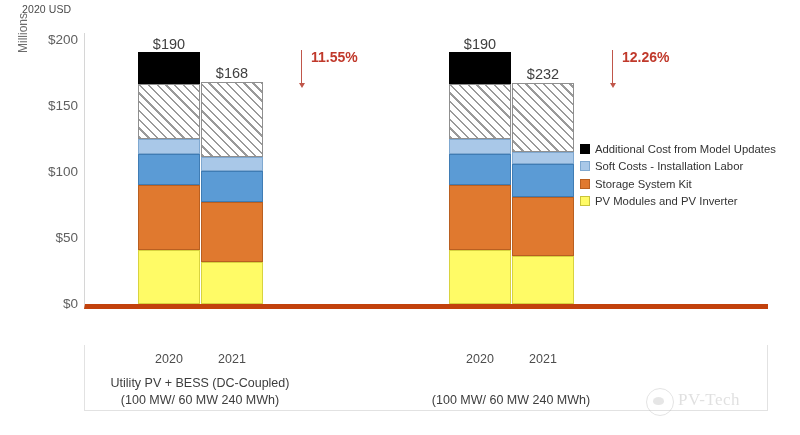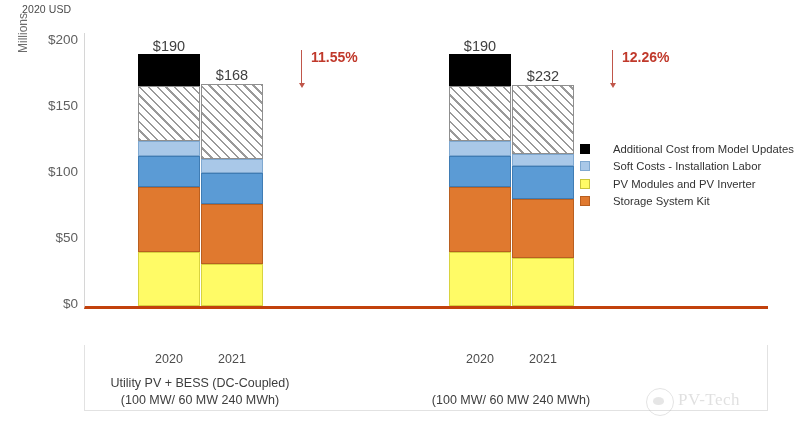--- a/index.html
+++ b/index.html
@@ -20,21 +20,21 @@
   .millions-label{
     left:-7px;top:26px;width:60px;font-size:12px;color:#6b6b6b;
     transform:rotate(-90deg);transform-origin:center center;
     text-align:center;
   }
 
   
   .plot-area{
     left:84px;top:33px;width:684px;height:276px;
     border-left:1px solid #d6d6d6;
-    border-bottom:3px solid #c2410c;
+    border-bottom:5px solid #c2410c;
     box-sizing:border-box;
   }
   .axis-box{
     left:84px;top:309px;width:684px;height:66px;
     border:1px solid #e2e2e2;border-top:none;box-sizing:border-box;margin-top:36px;
   }
 
   
   .ytick{
     right:0;font-size:13.5px;color:#5f5f5f;text-align:right;
@@ -86,21 +86,21 @@
   }
   .group-caption{
     position:absolute;width:320px;text-align:center;
     font-size:12.5px;color:#3d3d3d;line-height:17px;left:50%;margin-left:-160px;
   }
 
   
   .legend{
     left:580px;top:140px;width:216px;
   }
-  .legend-row{display:flex;align-items:center;height:17.5px;gap:18px;}
+  .legend-row{display:flex;align-items:center;height:17.5px;}
   .legend-swatch{
     width:10px;height:10px;margin-right:5px;flex:0 0 auto;
     box-sizing:border-box;border:1px solid rgba(110,110,110,.6);
   }
   .legend-swatch.black{background:#000;border-color:#000;}
   .legend-swatch.hatch{
     background:#fff;
     background-image:repeating-linear-gradient(45deg,
       #8f8f8f 0px,#8f8f8f 1.2px,
       rgba(255,255,255,0) 1.2px,rgba(255,255,255,0) 3.4px);
@@ -227,26 +227,26 @@
   <div class="abs legend">
     <div class="legend-row">
       <span class="legend-swatch black"></span>
       <span class="legend-text">Additional Cost from Model Updates</span>
     </div>
     <div class="legend-row">
       <span class="legend-swatch lblue"></span>
       <span class="legend-text">Soft Costs - Installation Labor</span>
     </div>
     <div class="legend-row">
+      <span class="legend-swatch orange"></span>
+      <span class="legend-text">Storage System Kit</span>
+    </div>
+    <div class="legend-row">
       <span class="legend-swatch yellow"></span>
       <span class="legend-text">PV Modules and PV Inverter</span>
-    </div>
-    <div class="legend-row">
-      <span class="legend-swatch orange"></span>
-      <span class="legend-text">Storage System Kit</span>
     </div>
   </div>
 
 
   <div class="abs watermark">
     <div class="wm-mark"></div>
     <div class="wm-text">PV-Tech</div>
   </div>
 
 </div>

